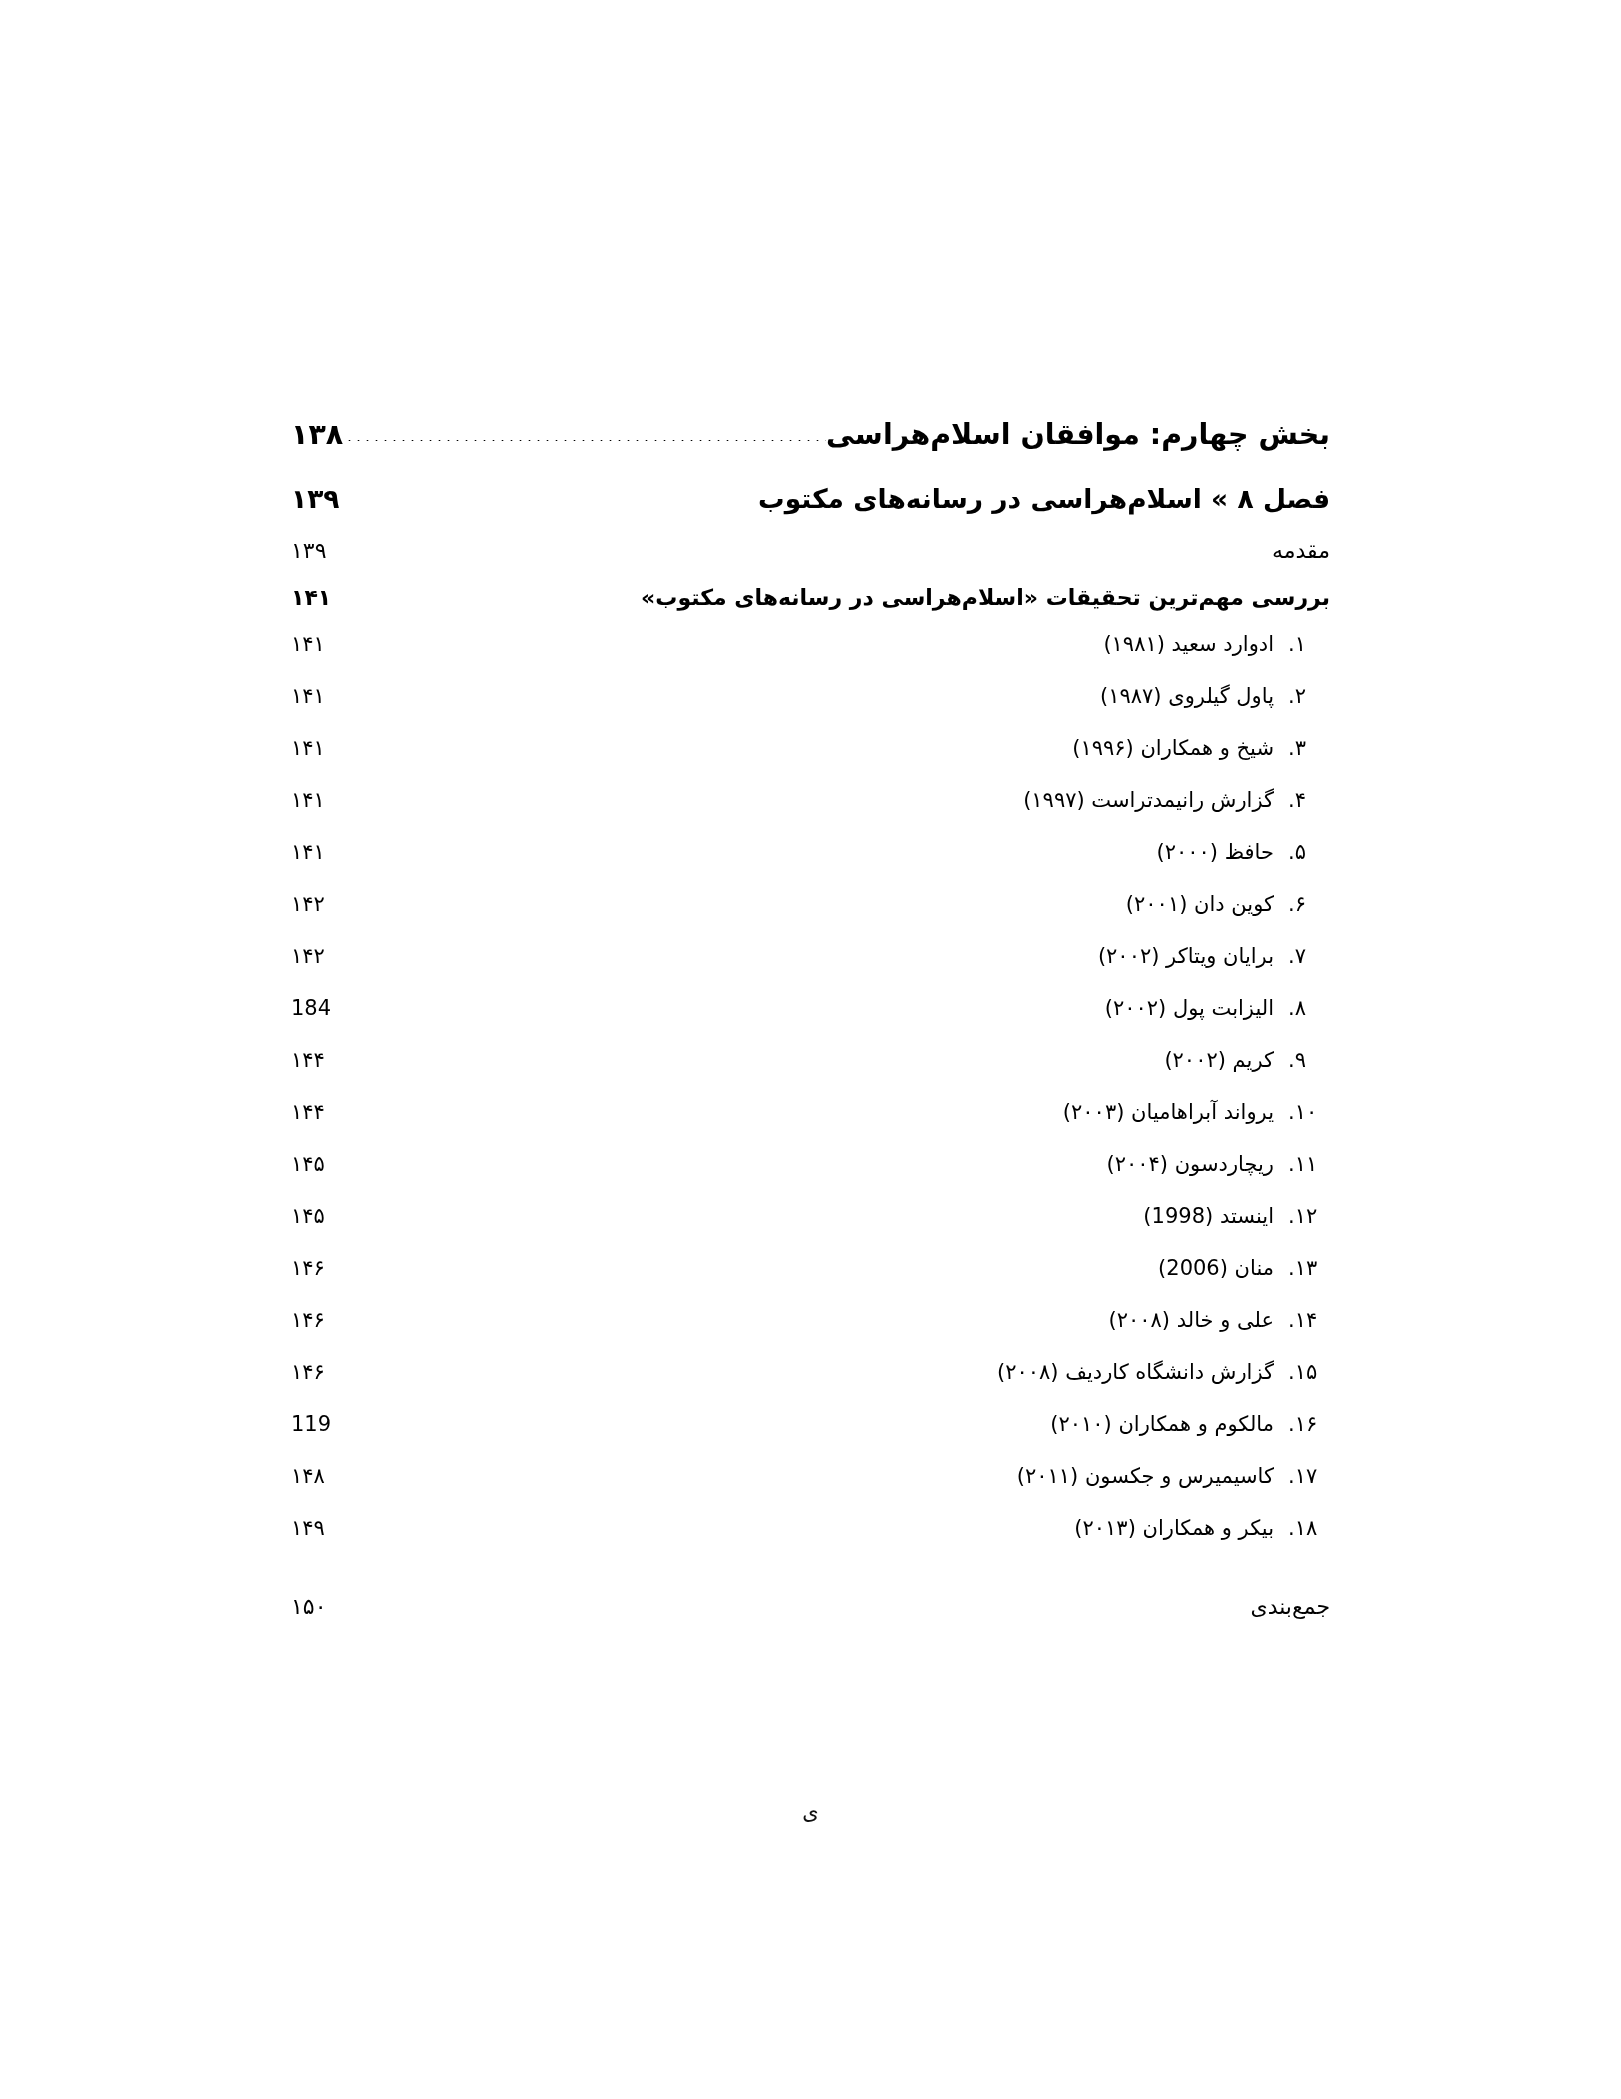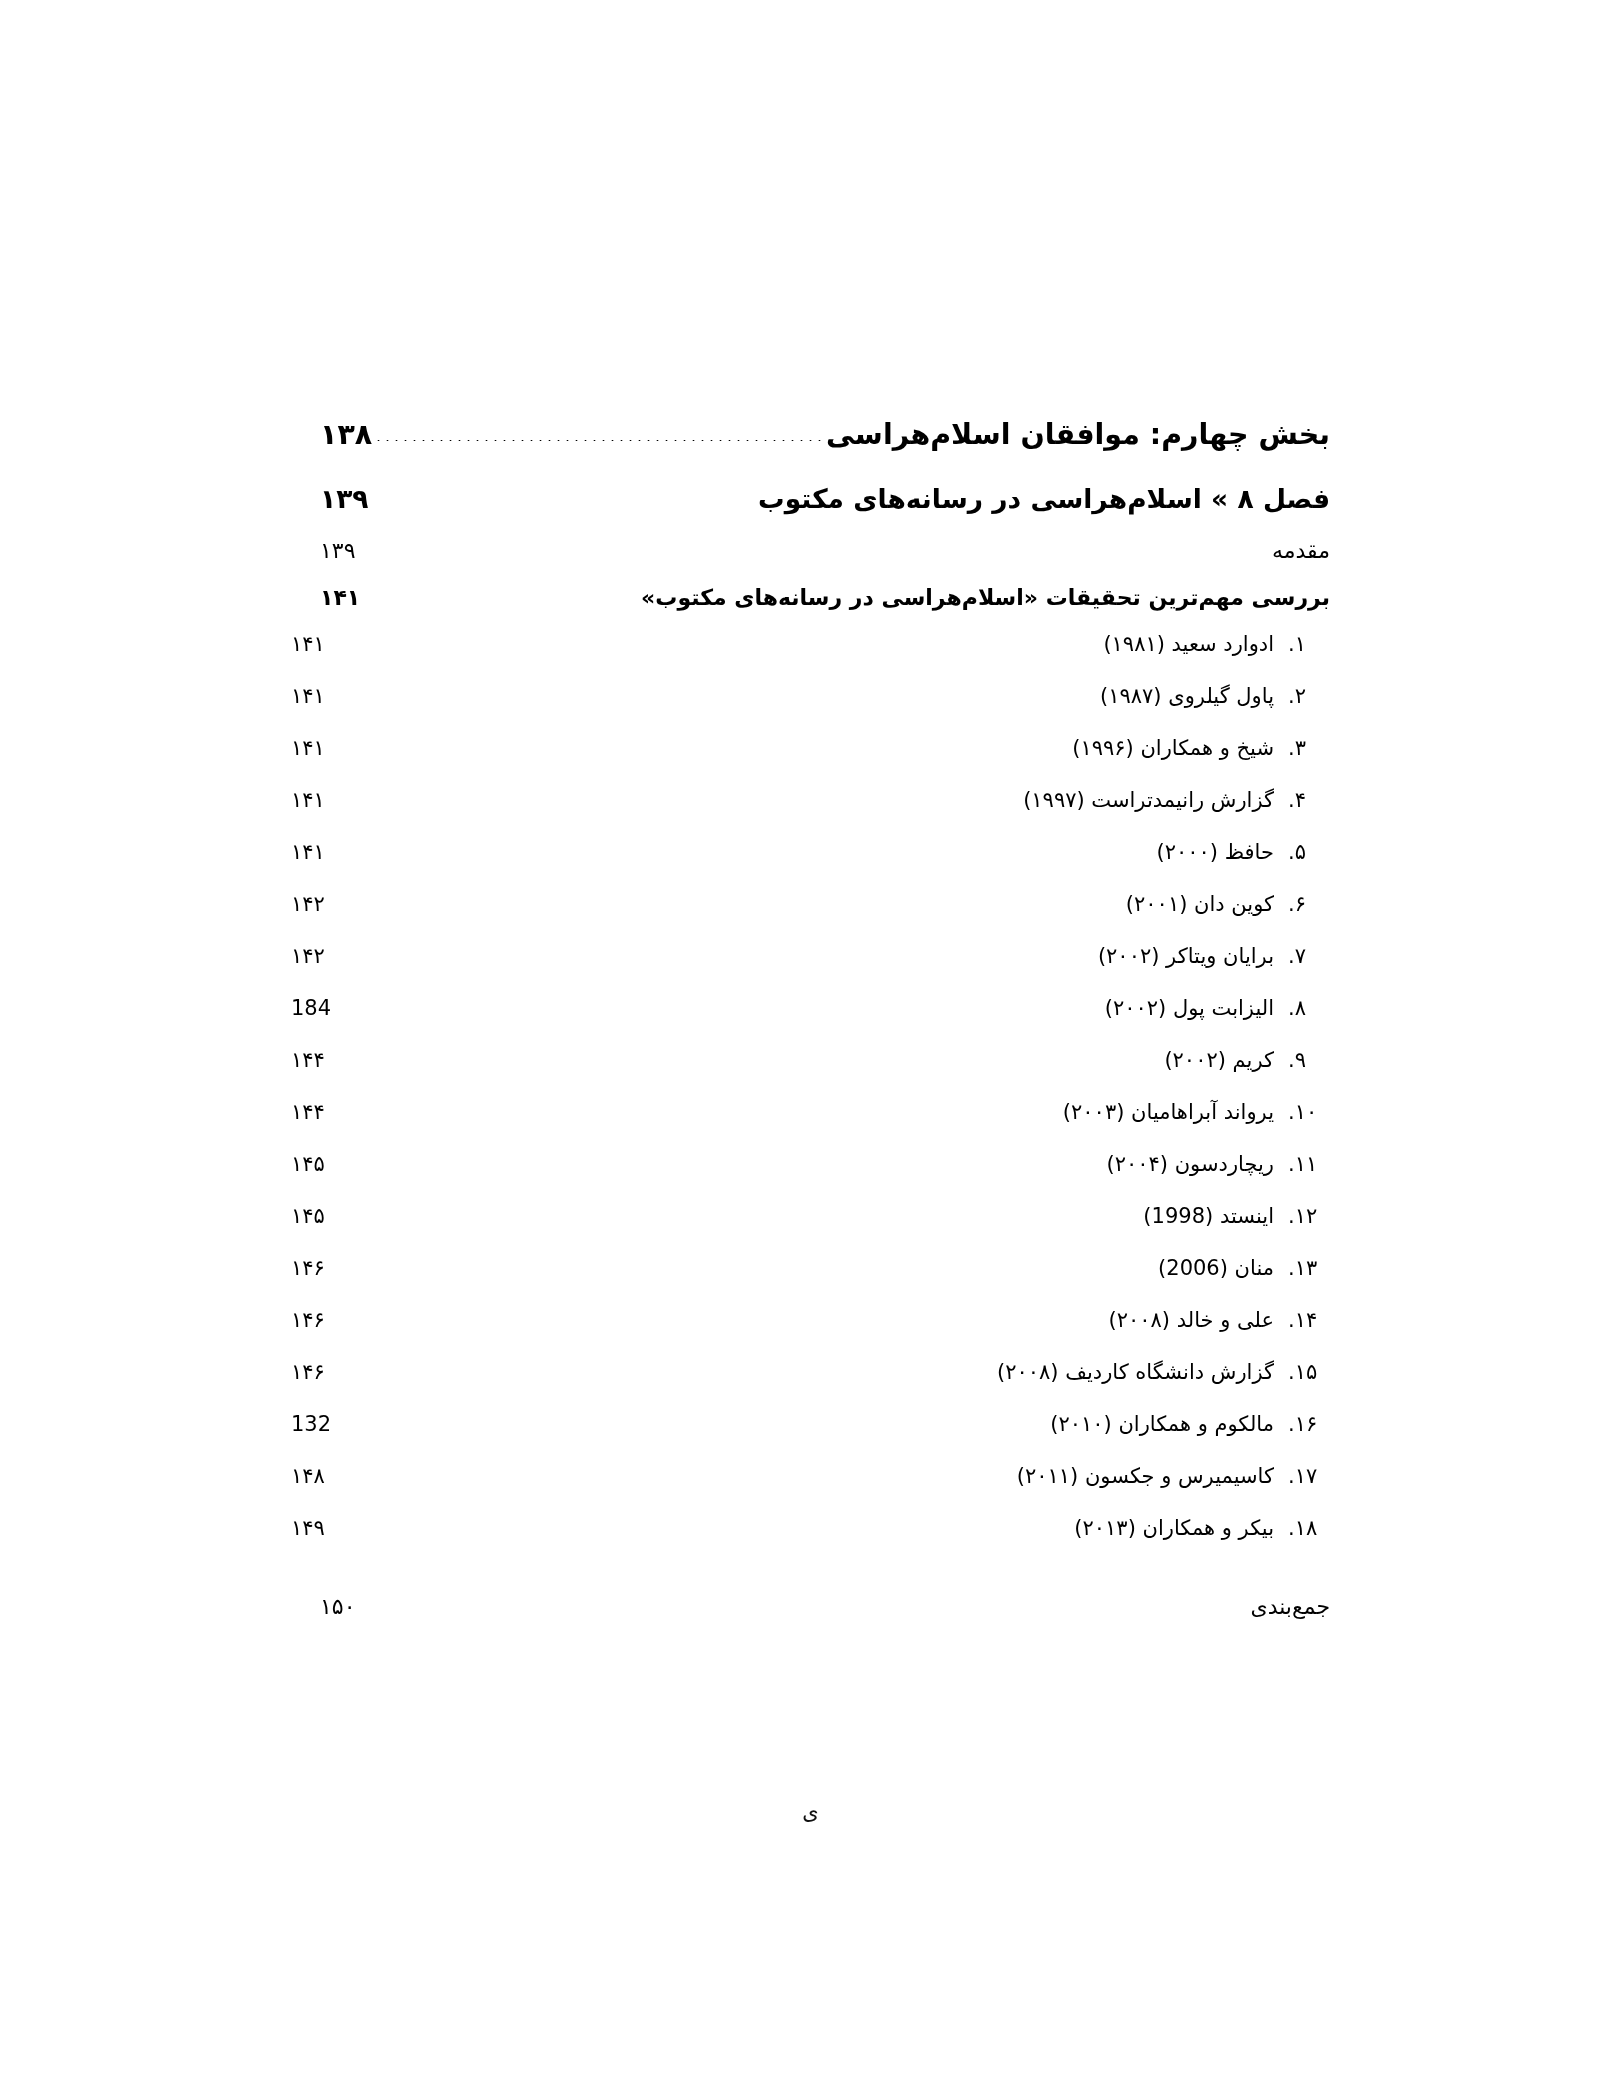--- a/index.html
+++ b/index.html
@@ -54,21 +54,20 @@
     overflow: hidden;
     position: relative;
     min-width: 4px;
   }
 
   .toc-page {
     flex: 0 0 auto;
     order: 3;
     padding-right: 2px;
     font-variant-numeric: tabular-nums;
-    margin-left: 29px;
   }
 
   
   .toc-leader i {
     display: block;
     position: relative;
     top: -0.22em;
     height: 3px;
     background-image: radial-gradient(circle, #111 1px, rgba(0,0,0,0) 1.3px);
     background-size: 8px 3px;
@@ -297,21 +296,21 @@
         <li class="item-row">
           <span class="item-num">۱۵.</span>
           <span class="item-label">گزارش دانشگاه کاردیف (۲۰۰۸)</span>
           <span class="item-gap"></span>
           <span class="item-page">۱۴۶</span>
         </li>
         <li class="item-row">
           <span class="item-num">۱۶.</span>
           <span class="item-label">مالکوم و همکاران (۲۰۱۰)</span>
           <span class="item-gap"></span>
-          <span class="item-page">132</span>
+          <span class="item-page">119</span>
         </li>
         <li class="item-row">
           <span class="item-num">۱۷.</span>
           <span class="item-label">کاسیمیرس و جکسون (۲۰۱۱)</span>
           <span class="item-gap"></span>
           <span class="item-page">۱۴۸</span>
         </li>
         <li class="item-row">
           <span class="item-num">۱۸.</span>
           <span class="item-label">بیکر و همکاران (۲۰۱۳)</span>

